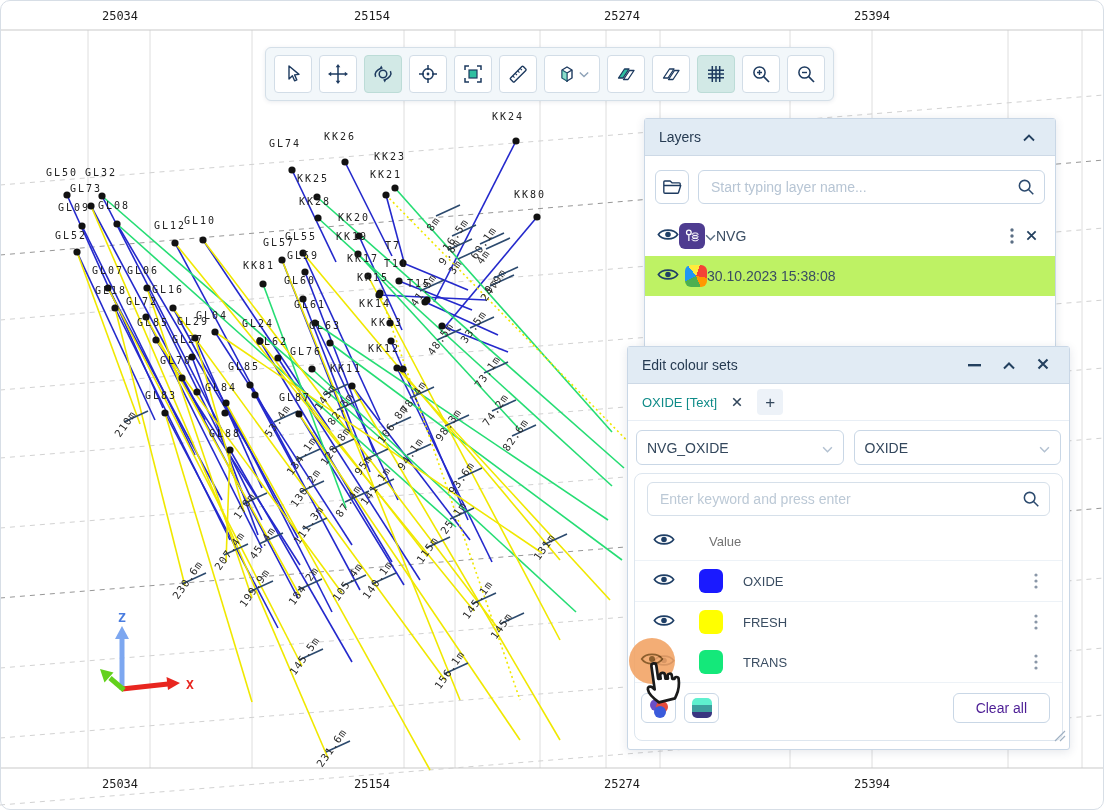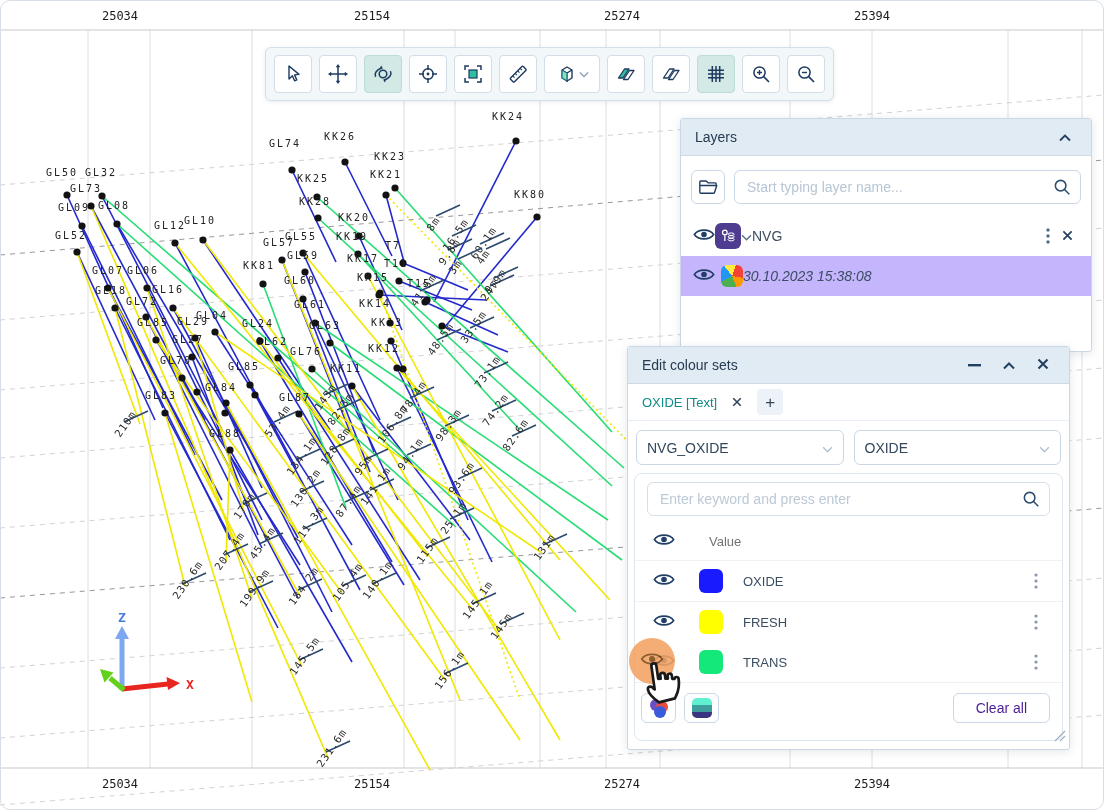--- a/index.html
+++ b/index.html
@@ -19,31 +19,31 @@
   .tb svg{display:block;}
 
   
   .panel{position:absolute;background:#fff;border:1px solid #c9d7e6;border-radius:3px;
          box-shadow:0 2px 10px rgba(40,60,90,.12);}
   .panel-header{height:36px;background:#e1ebf4;border-bottom:1px solid #cdd9e6;display:flex;
                 align-items:center;padding:0 14px;color:#263b52;font-size:14px;}
   .panel-header .sp{flex:1;}
   .hbtn{background:none;border:none;padding:2px 6px;cursor:pointer;color:#23405f;display:flex;align-items:center;}
 
-  .layers{left:680px;top:118px;width:410px;height:232px;z-index:6;}
+  .layers{left:644px;top:118px;width:410px;height:232px;z-index:6;}
   .layers-body{padding:14px 10px 0 10px;display:flex;gap:9px;}
   .icon-btn{width:34px;height:34px;background:#fff;border:1px solid #c9d7e6;border-radius:6px;
             display:flex;align-items:center;justify-content:center;cursor:pointer;padding:0;}
   .search-wrap{position:relative;flex:1;}
   .search-wrap input{width:100%;height:34px;box-sizing:border-box;border:1px solid #c9d7e6;border-radius:6px;
             padding:0 34px 0 12px;font-size:14px;color:#33475c;font-family:inherit;}
   .search-wrap input::placeholder{color:#b7c5d4;}
   .search-ic{position:absolute;right:9px;top:7px;}
   .lrow{display:flex;align-items:center;height:40px;padding:0 12px;font-size:14px;color:#3a4d62;}
-  .lrow.sel{background:#c4b5fd;font-style:italic;}
+  .lrow.sel{background:#bef264;}
   .kebab{margin-left:auto;background:none;border:none;cursor:pointer;display:flex;padding:2px 6px;}
   .xbtn{background:none;border:none;cursor:pointer;color:#23405f;font-size:14px;padding:2px 6px;}
   .nvg-ic{width:26px;height:26px;border-radius:6px;background:#4e3c90;display:flex;align-items:center;justify-content:center;}
   .pal-ic{width:22px;height:22px;border-radius:6px;
           background:conic-gradient(from 20deg,#f44336 0 22%,#ff9800 22% 38%,#4caf50 38% 62%,#2196f3 62% 84%,#ffeb3b 84% 100%);}
 
   
   .dialog{left:627px;top:346px;width:441px;height:402px;z-index:7;}
   .tabrow{display:flex;align-items:center;height:36px;padding:0 14px;border-bottom:1px solid #e8eef5;gap:10px;}
   .tablbl{color:#0f8b88;font-size:13px;}

